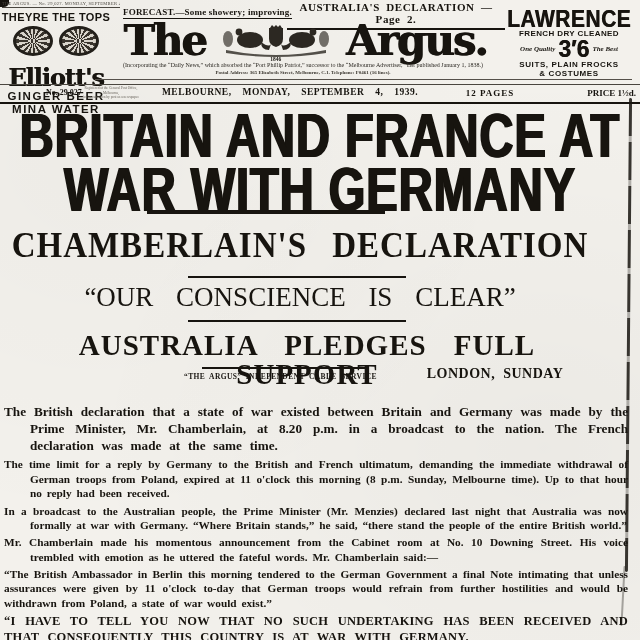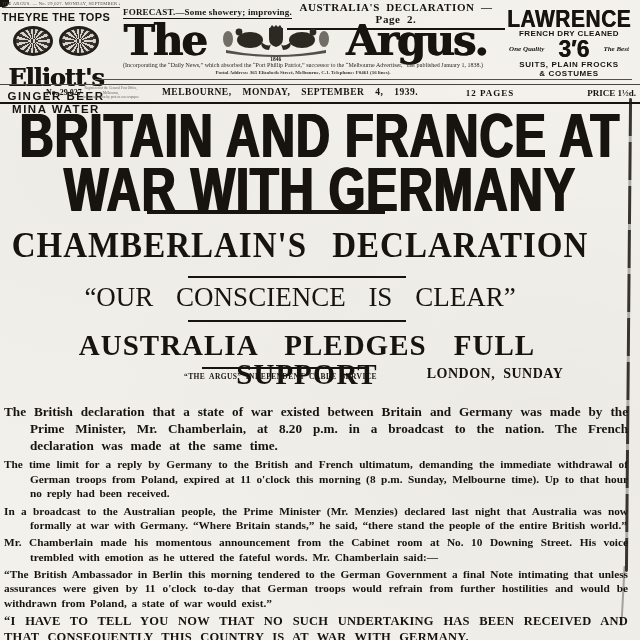--- a/index.html
+++ b/index.html
@@ -27,21 +27,21 @@
   .mast-row{left:95px;top:20px;width:420px;display:flex;justify-content:center;align-items:flex-start;gap:8px;}
   .mast-word{font-family:"DejaVu Serif",serif;font-weight:bold;font-size:42px;line-height:1;letter-spacing:-2px;text-shadow:1px 0 #17140f;}
   .crest-col{display:flex;flex-direction:column;align-items:center;margin-top:5px;}
   .crest-year{font-size:5.5px;font-weight:bold;margin-top:-1px;}
   .incorp{left:88px;top:62px;width:430px;text-align:center;font-size:6px;color:#2b2822;}
   .addr{left:88px;top:70px;width:430px;text-align:center;font-size:5px;font-weight:bold;color:#3a362f;}
   .mast-rule{left:95px;top:79px;width:537px;border-top:1px solid #55504a;height:0;}
   .right-ad{left:506px;top:6px;width:126px;text-align:center;font-family:"Liberation Sans",sans-serif;}
   .rad-brand{font-size:21px;font-weight:bold;letter-spacing:.5px;line-height:1;transform:scaleY(1.15);transform-origin:top;text-shadow:.5px 0 #17140f;}
   .rad-sub{font-size:8px;font-weight:bold;letter-spacing:.4px;margin-top:2px;}
-  .rad-price-row{display:flex;justify-content:center;align-items:center;gap:14px;margin-top:1px;}
+  .rad-price-row{display:flex;justify-content:center;align-items:center;gap:3px;margin-top:1px;}
   .rad-qual{font-family:"Liberation Serif",serif;font-style:italic;font-size:7px;font-weight:bold;}
   .rad-price{font-size:23px;font-weight:bold;line-height:.9;text-shadow:.5px 0 #17140f;}
   .rad-items{font-size:8px;font-weight:bold;letter-spacing:.6px;line-height:1.2;}
   
   .dateband{left:0;top:84px;width:640px;height:17px;border-top:1px solid #4a463f;border-bottom:2.5px solid #17140f;}
   .issue{left:4px;top:88px;font-size:8px;font-weight:bold;padding-left:42px;}
   .imprint{left:76px;top:86px;width:70px;font-size:3.5px;color:#6a655d;line-height:1.3;text-align:center;}
   .ddate{left:130px;top:87px;width:320px;text-align:center;font-size:9.5px;font-weight:bold;letter-spacing:.5px;word-spacing:8px;}
   .pages{left:450px;top:88px;width:80px;text-align:center;font-size:9px;font-weight:bold;letter-spacing:1px;}
   .price{left:566px;top:88px;width:70px;text-align:right;font-size:9px;font-weight:bold;}

